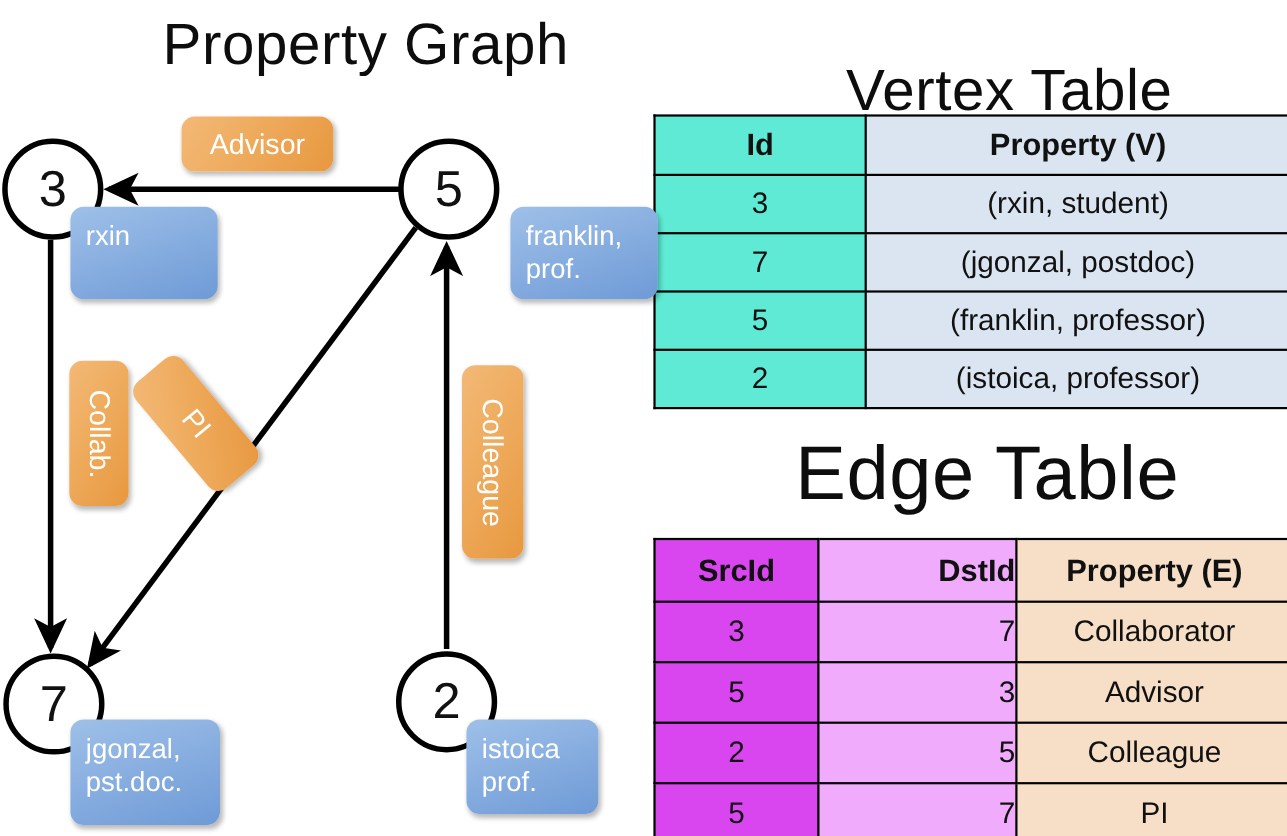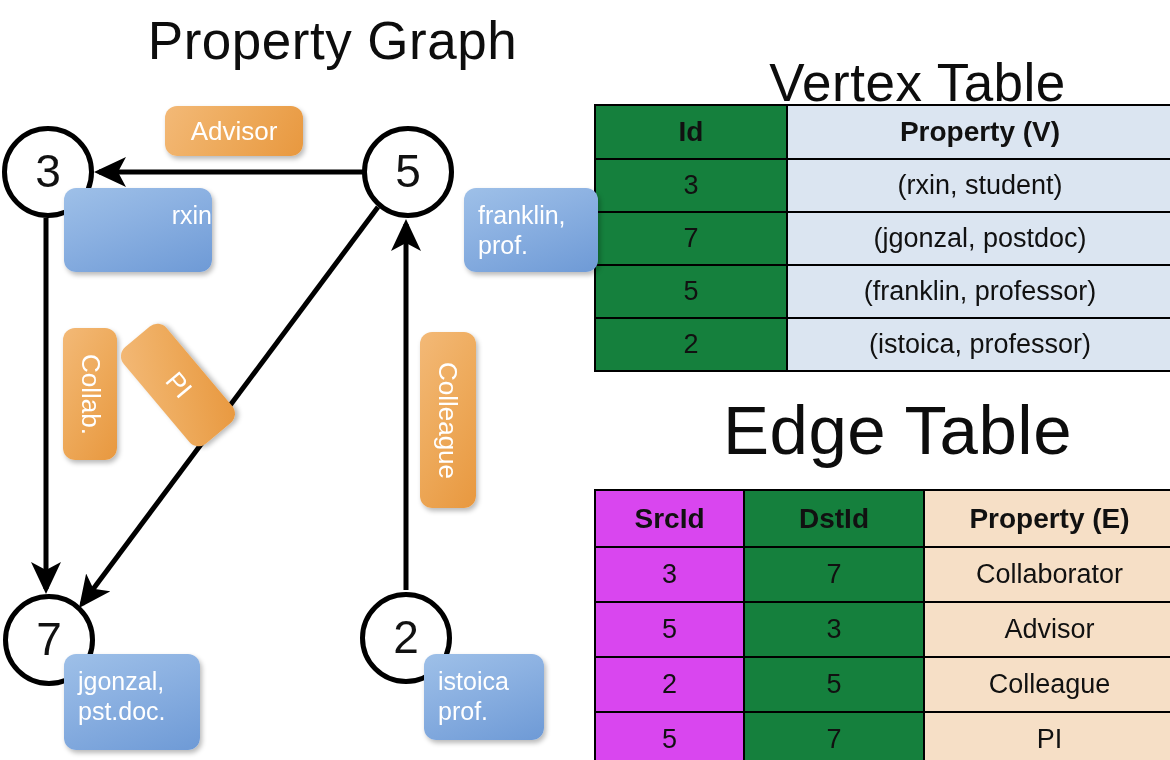--- a/index.html
+++ b/index.html
@@ -91,29 +91,29 @@
     font-weight:300;
     color:#111;
     padding:0;
   }
   table.tbl th{font-weight:bold;}
 
   
   #vertex-table{left:594px;top:104px;width:574px;}
   #vertex-table td,#vertex-table th{height:51px;font-size:27px;}
   #vertex-table th{height:52px;font-size:28px;}
-  #vertex-table .c-id{width:190px;background:#15803d;}
+  #vertex-table .c-id{width:190px;background:#5eead4;}
   #vertex-table .c-prop{width:384px;background:#dbe5f1;}
 
   
   #edge-table{left:594px;top:489px;width:574px;}
   #edge-table td,#edge-table th{height:53px;font-size:27px;}
   #edge-table th{height:55px;font-size:28px;}
   #edge-table .c-src{width:147px;background:#d946ef;}
-  #edge-table .c-dst{width:178px;background:#15803d;}
+  #edge-table .c-dst{width:178px;background:#f0abfc;text-align:right;}
   #edge-table .c-prop{width:249px;background:#f6dfc6;}
 </style>
 </head>
 <body>
 
 <div class="stage">
 
   <div class="title" id="pg-title">Property Graph</div>
   <div class="title" id="vt-title">Vertex Table</div>
   <div class="title" id="et-title">Edge Table</div>
@@ -148,21 +148,21 @@
   <div class="node" style="left:362px;top:126px;">
     <span>5</span>
   </div>
   <div class="node" style="left:3px;top:594px;">
     <span>7</span>
   </div>
   <div class="node" style="left:360px;top:592px;">
     <span>2</span>
   </div>
 
-  <div class="prop-box" style="left:64px;top:188px;width:148px;height:84px;text-align:right;">
+  <div class="prop-box" style="left:64px;top:188px;width:134px;height:84px;">
     <div>rxin</div>
   </div>
   <div class="prop-box" style="left:424px;top:188px;width:134px;height:84px;margin-left:40px;">
     <div>franklin,</div>
     <div>prof.</div>
   </div>
   <div class="prop-box" style="left:64px;top:654px;width:136px;height:96px;">
     <div>jgonzal,</div>
     <div>pst.doc.</div>
   </div>

